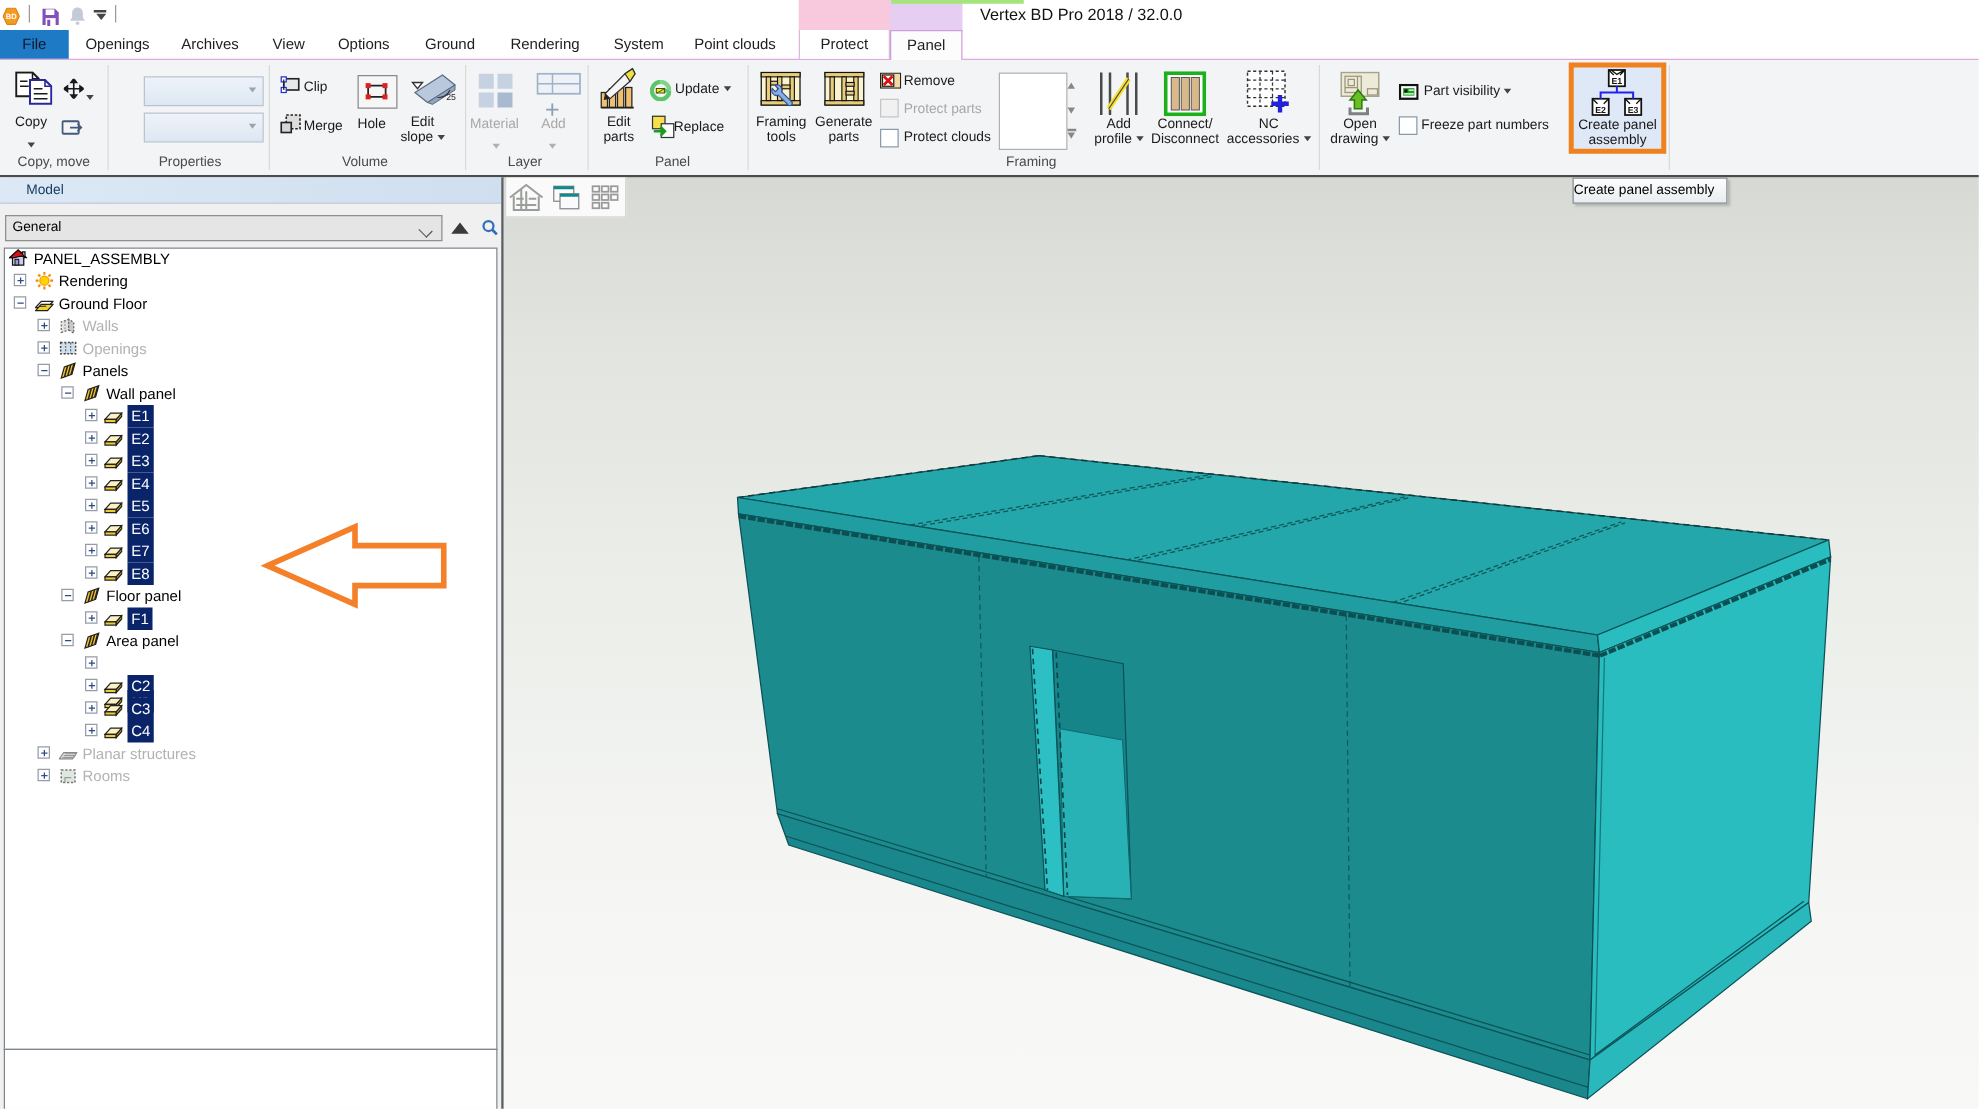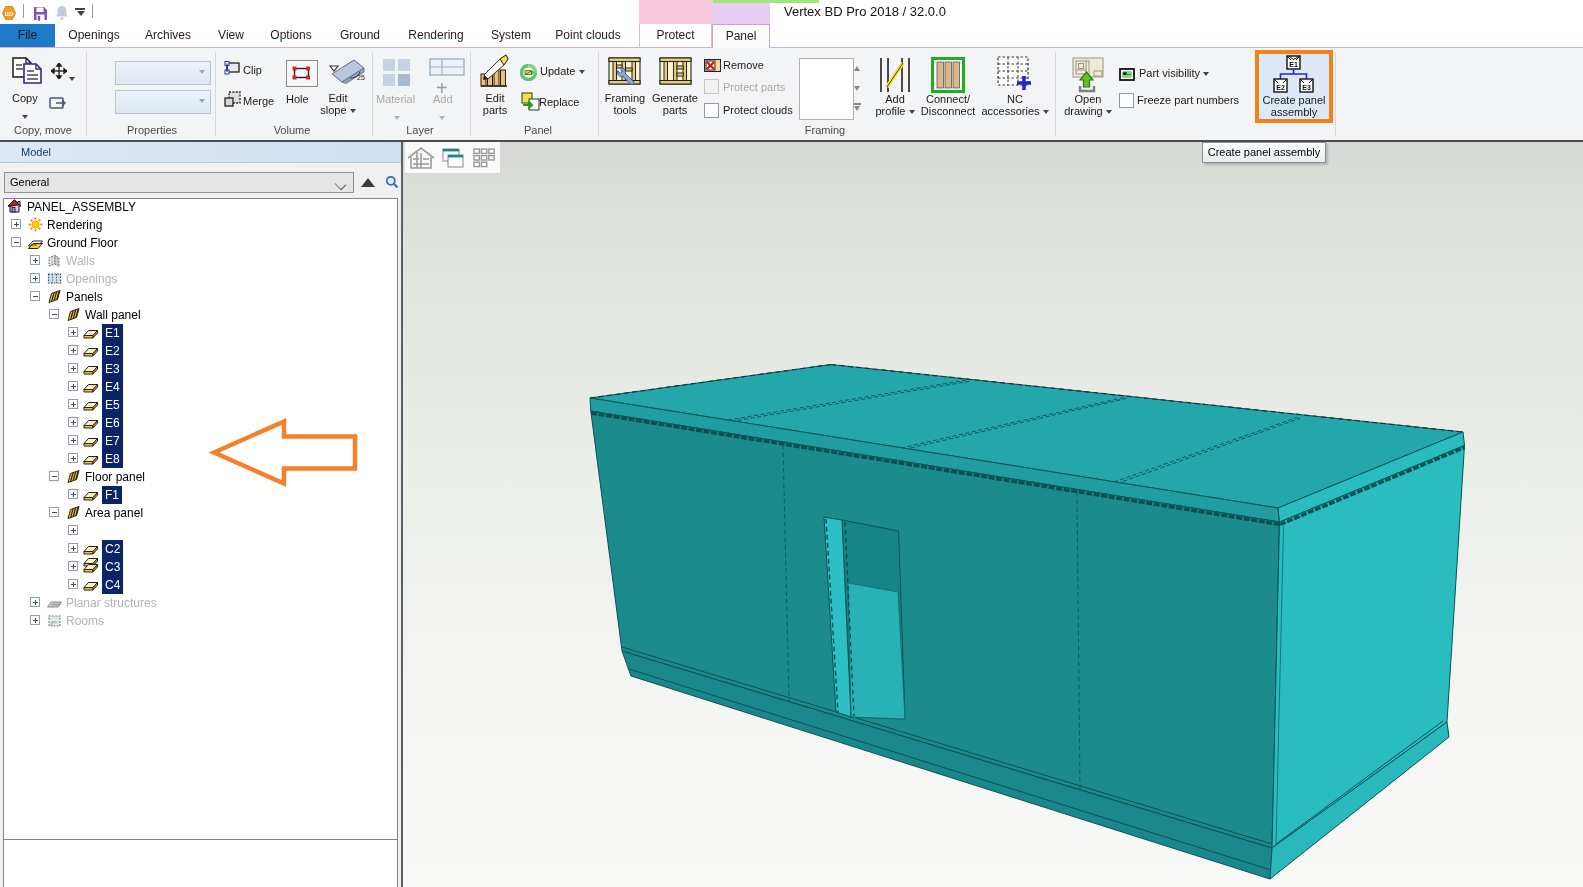--- a/index.html
+++ b/index.html
@@ -38,21 +38,21 @@
 .trow.g{color:#b2b2b2}
 .sel{display:inline-block;background:#0a246a;color:#fff;padding:0 3px;height:18px;line-height:18px;vertical-align:top}
 .ebox{width:10px;height:10px;background:#fff;border:1px solid #969ca8;box-sizing:border-box}
 .ebox i{position:absolute;background:#2e4a8f}
 .ebox .h{left:1.5px;top:3.5px;width:5px;height:1px}
 .ebox .v{left:3.5px;top:1.5px;width:1px;height:5px}
 .ti{position:absolute;width:15px;height:15px}
 
 #viewport{left:403px;top:142px;width:1180px;height:745px;background:linear-gradient(#d7d9d4 0%,#e2e4e0 18%,#eceeea 45%,#f6f7f5 80%,#f8f9f7 100%)}
 #vtoolbar{left:405px;top:142px;width:95px;height:31px;background:#fafafa;border-right:1px solid #d8d8d4;border-bottom:1px solid #d8d8d4}
-#tooltip{left:1202px;top:142px;width:124px;height:21px;background:linear-gradient(#fdfdfd,#e9edf1);border:1px solid #8b9097;box-sizing:border-box;font-size:11px;line-height:19px;text-align:center;color:#000;box-shadow:2px 2px 2px rgba(0,0,0,0.18)}
+#tooltip{left:1258px;top:142px;width:124px;height:21px;background:linear-gradient(#fdfdfd,#e9edf1);border:1px solid #8b9097;box-sizing:border-box;font-size:11px;line-height:19px;text-align:left;color:#000;box-shadow:2px 2px 2px rgba(0,0,0,0.18)}
 </style>
 </head>
 <body>
 
 <div class="abs" id="titlebar"></div>
 <div class="abs" style="left:2px;top:6px;width:14px;height:14px">
 <svg width="14" height="14" viewBox="0 0 14 14">
       <polygon points="3.5,0.5 10.5,0.5 13.5,7 10.5,13.5 3.5,13.5 0.5,7" fill="#f59a1e" stroke="#d07d10" stroke-width="0.8"></polygon>
       <text x="7" y="9.5" font-size="6" font-weight="bold" fill="#fff" text-anchor="middle" font-family="Liberation Sans">BD</text>
     </svg>

